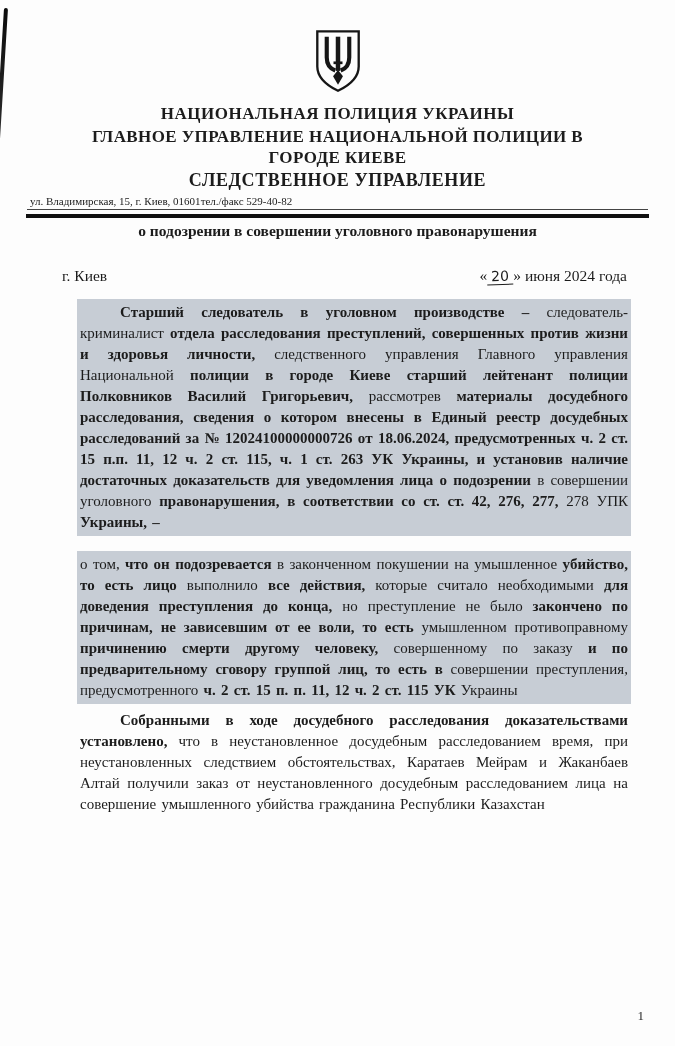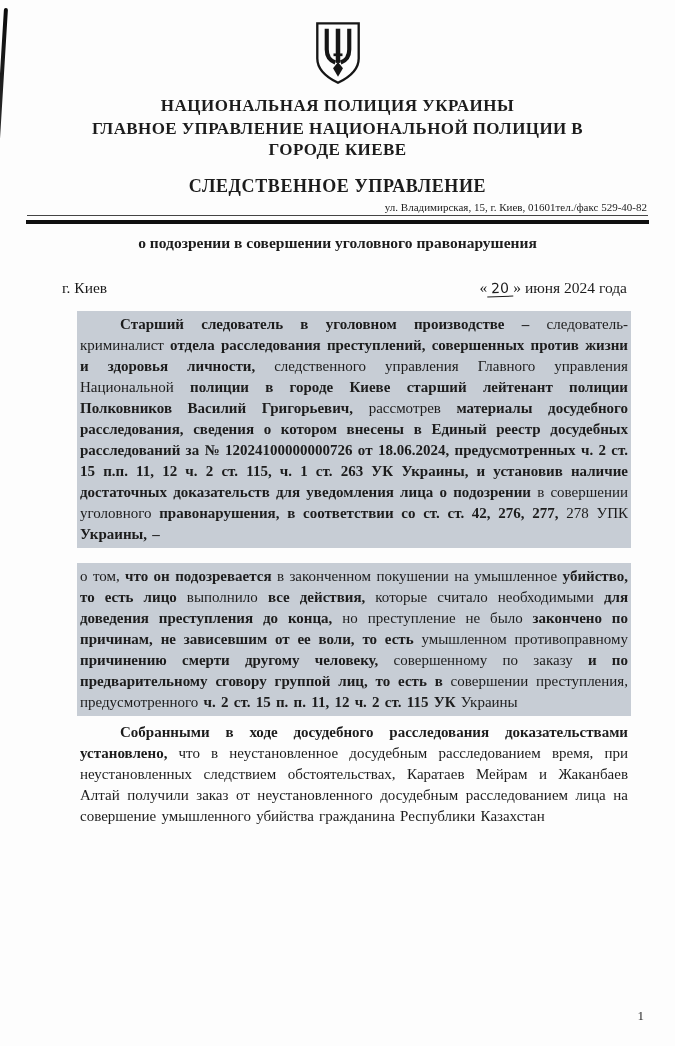--- a/index.html
+++ b/index.html
@@ -10,33 +10,33 @@
     font-family:"Liberation Serif", serif;
     color:#1c1c1c;
     overflow:hidden;
     -webkit-font-smoothing:antialiased;
   }
   .corner-mark{
     position:absolute;left:4px;top:8px;width:4px;height:180px;
     background:linear-gradient(to bottom,#0b0b0b,#3a3a3a);
     transform:rotate(3.5deg);transform-origin:top left;border-radius:2px;
   }
-  .header{ text-align:center; padding-top:20px; }
+  .header{ text-align:center; padding-top:28px; }
   .emblem{ display:inline-block; }
   .org-line1{ font-size:17px; font-weight:bold; letter-spacing:.5px; margin-top:6px; }
   .org-line2{ font-size:17px; font-weight:bold; letter-spacing:.4px; max-width:565px; margin:2px auto 0; line-height:21px;text-align:center; }
-  .org-line3{ font-size:18px; font-weight:bold; letter-spacing:.6px; margin-top:16px; }
+  .org-line3{ font-size:18px; font-weight:bold; letter-spacing:.6px; margin-top:2px; }
   .address-row{
-    display:flex; justify-content:flex-end; align-items:flex-end;
+    display:flex; justify-content:flex-start; align-items:flex-end;
     margin:4px 28px 0 30px; font-size:11px; color:#222;
   }
   .rule-thin{ height:0; border-top:1.5px solid #444; margin:2px 27px 0; }
   .rule-thick{ height:4px; background:#101010; margin:4px 26px 0; }
   .doc-title{ text-align:center; margin-top:32px; font-size:17.5px; font-weight:bold; letter-spacing:.6px; }
-  .doc-subtitle{ text-align:center; margin-top:10px; font-size:15.5px; font-weight:bold; }
+  .doc-subtitle{ text-align:center; margin-top:4px; font-size:15.5px; font-weight:bold; }
   .meta-row{
     display:flex; justify-content:space-between;
     margin:27px 48px 0 62px; font-size:15.5px;
   }
   .date-day{
     display:inline-block; min-width:26px; text-align:center;
     border-bottom:1.4px solid #1c1c1c;
     font-family:"DejaVu Sans", sans-serif; font-size:14px; transform:rotate(-2deg);
   }
   .para{

